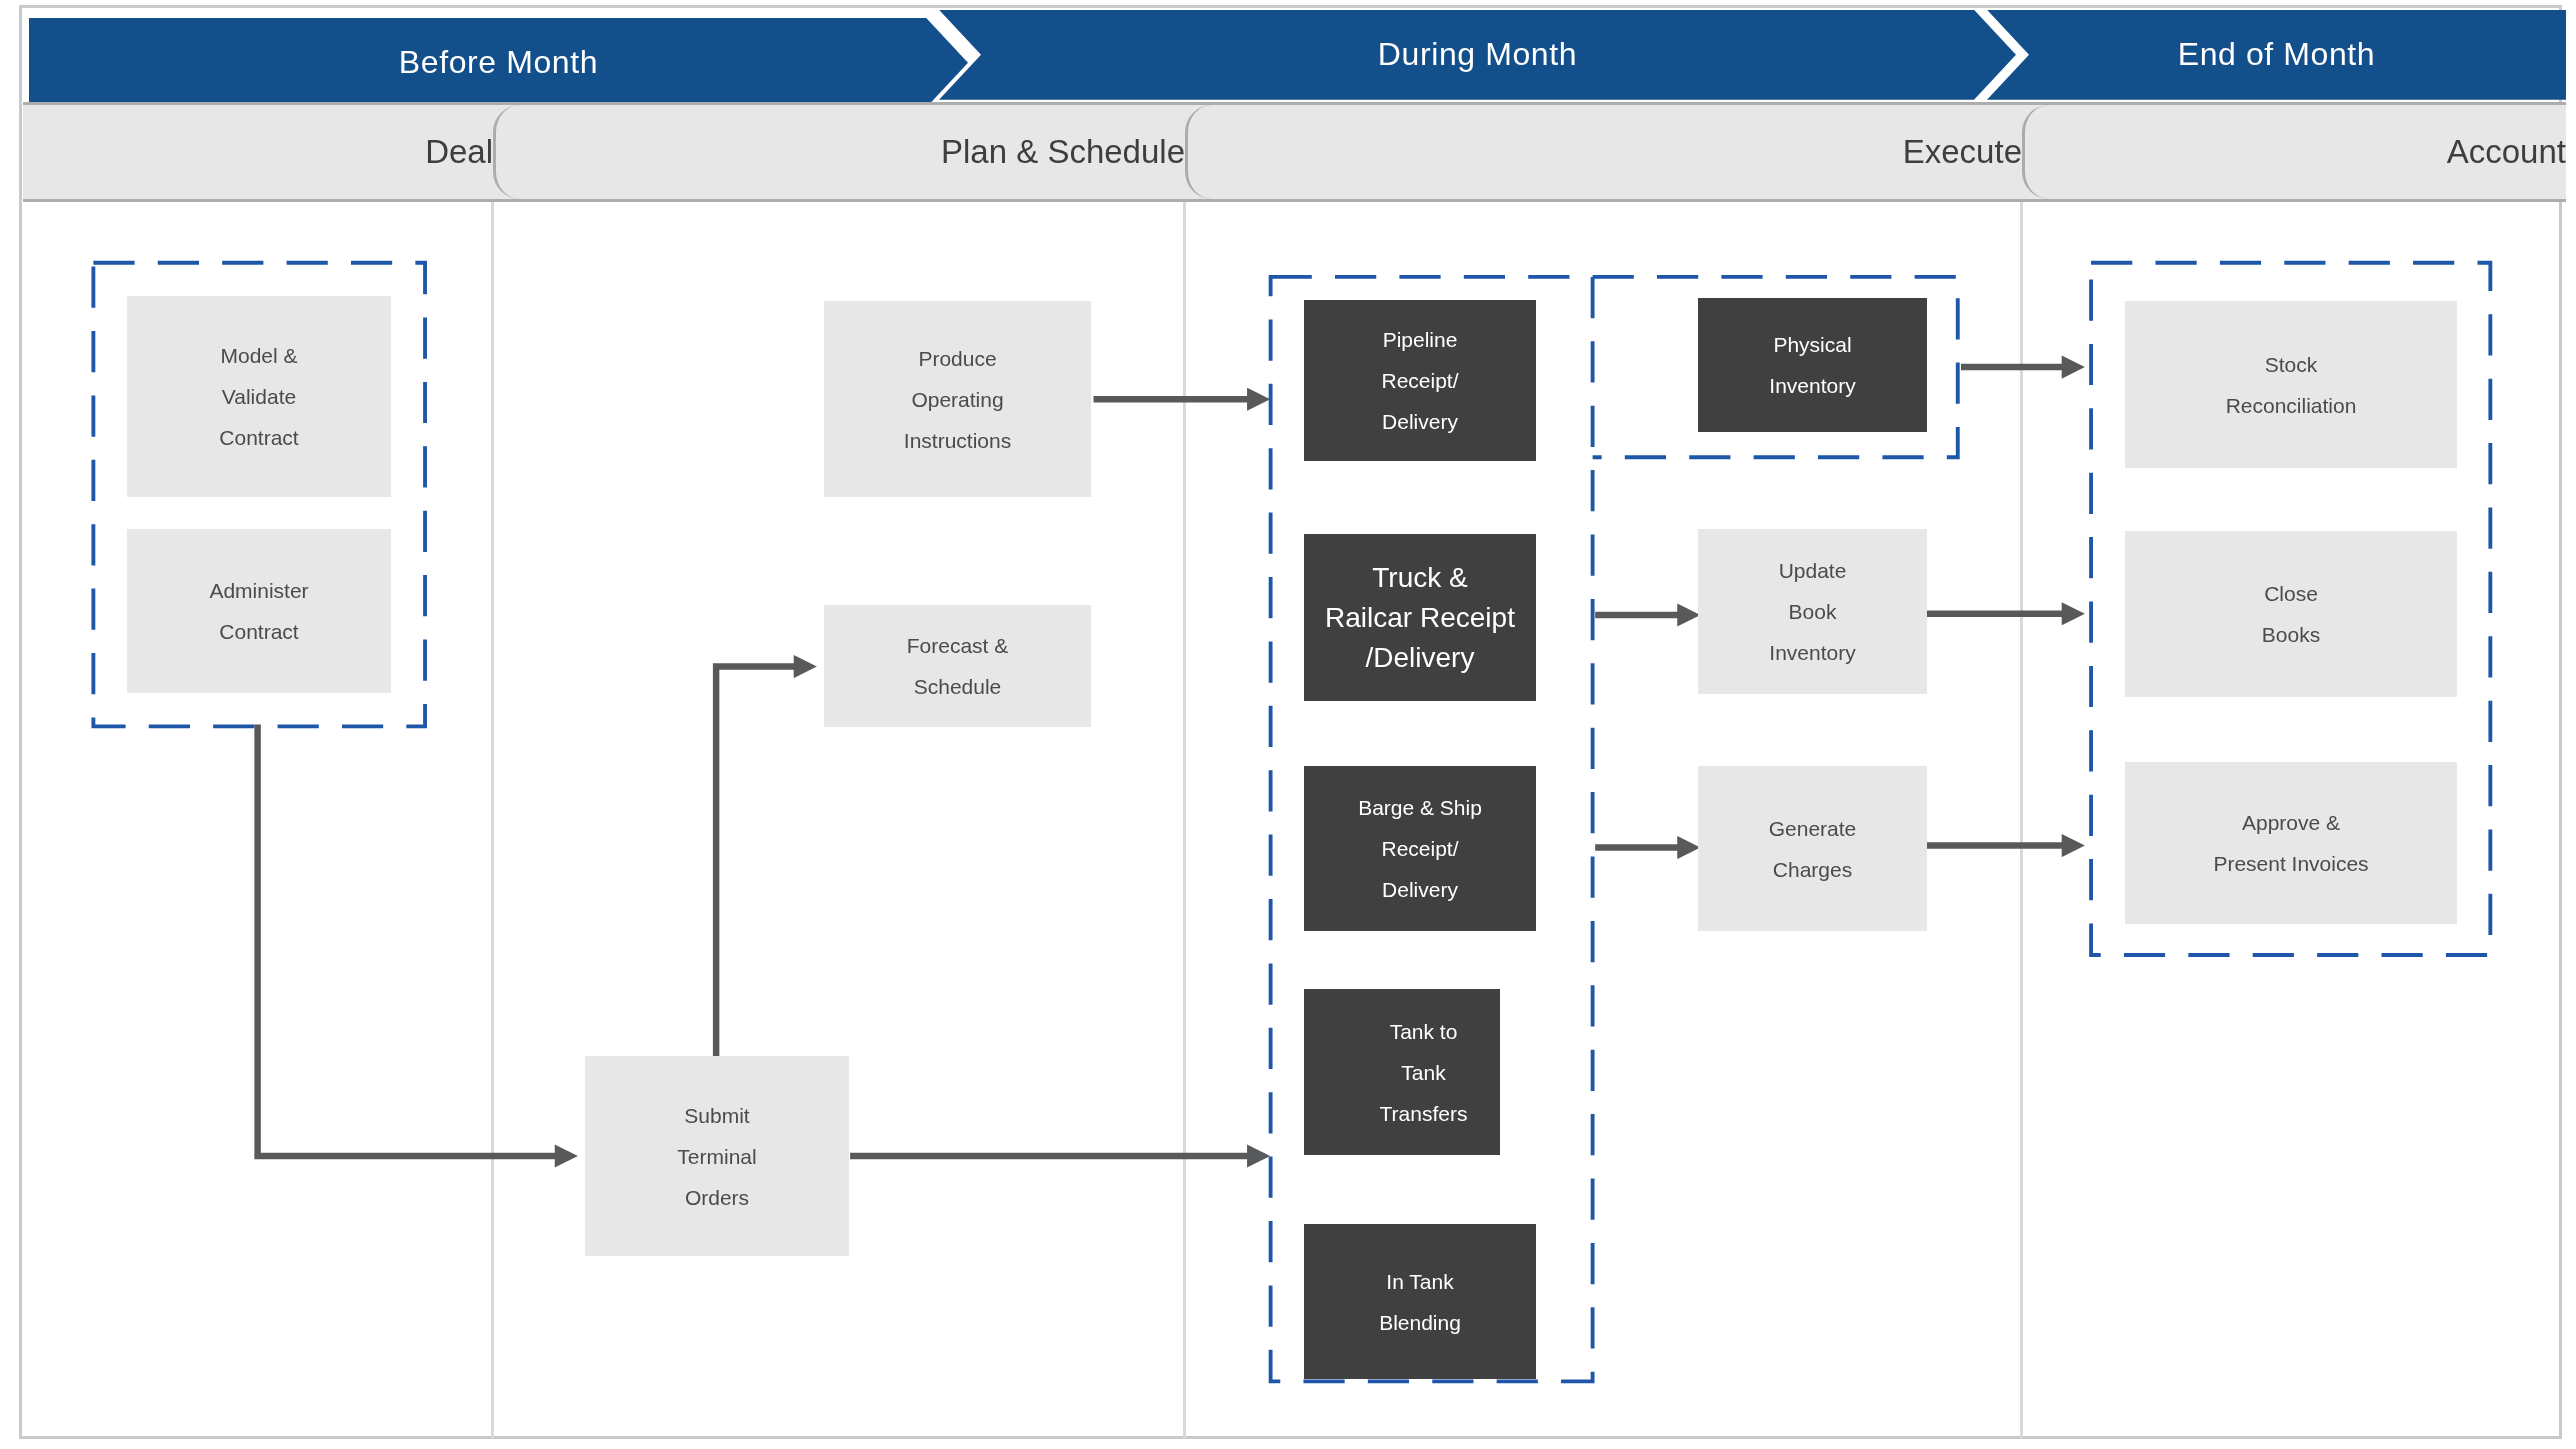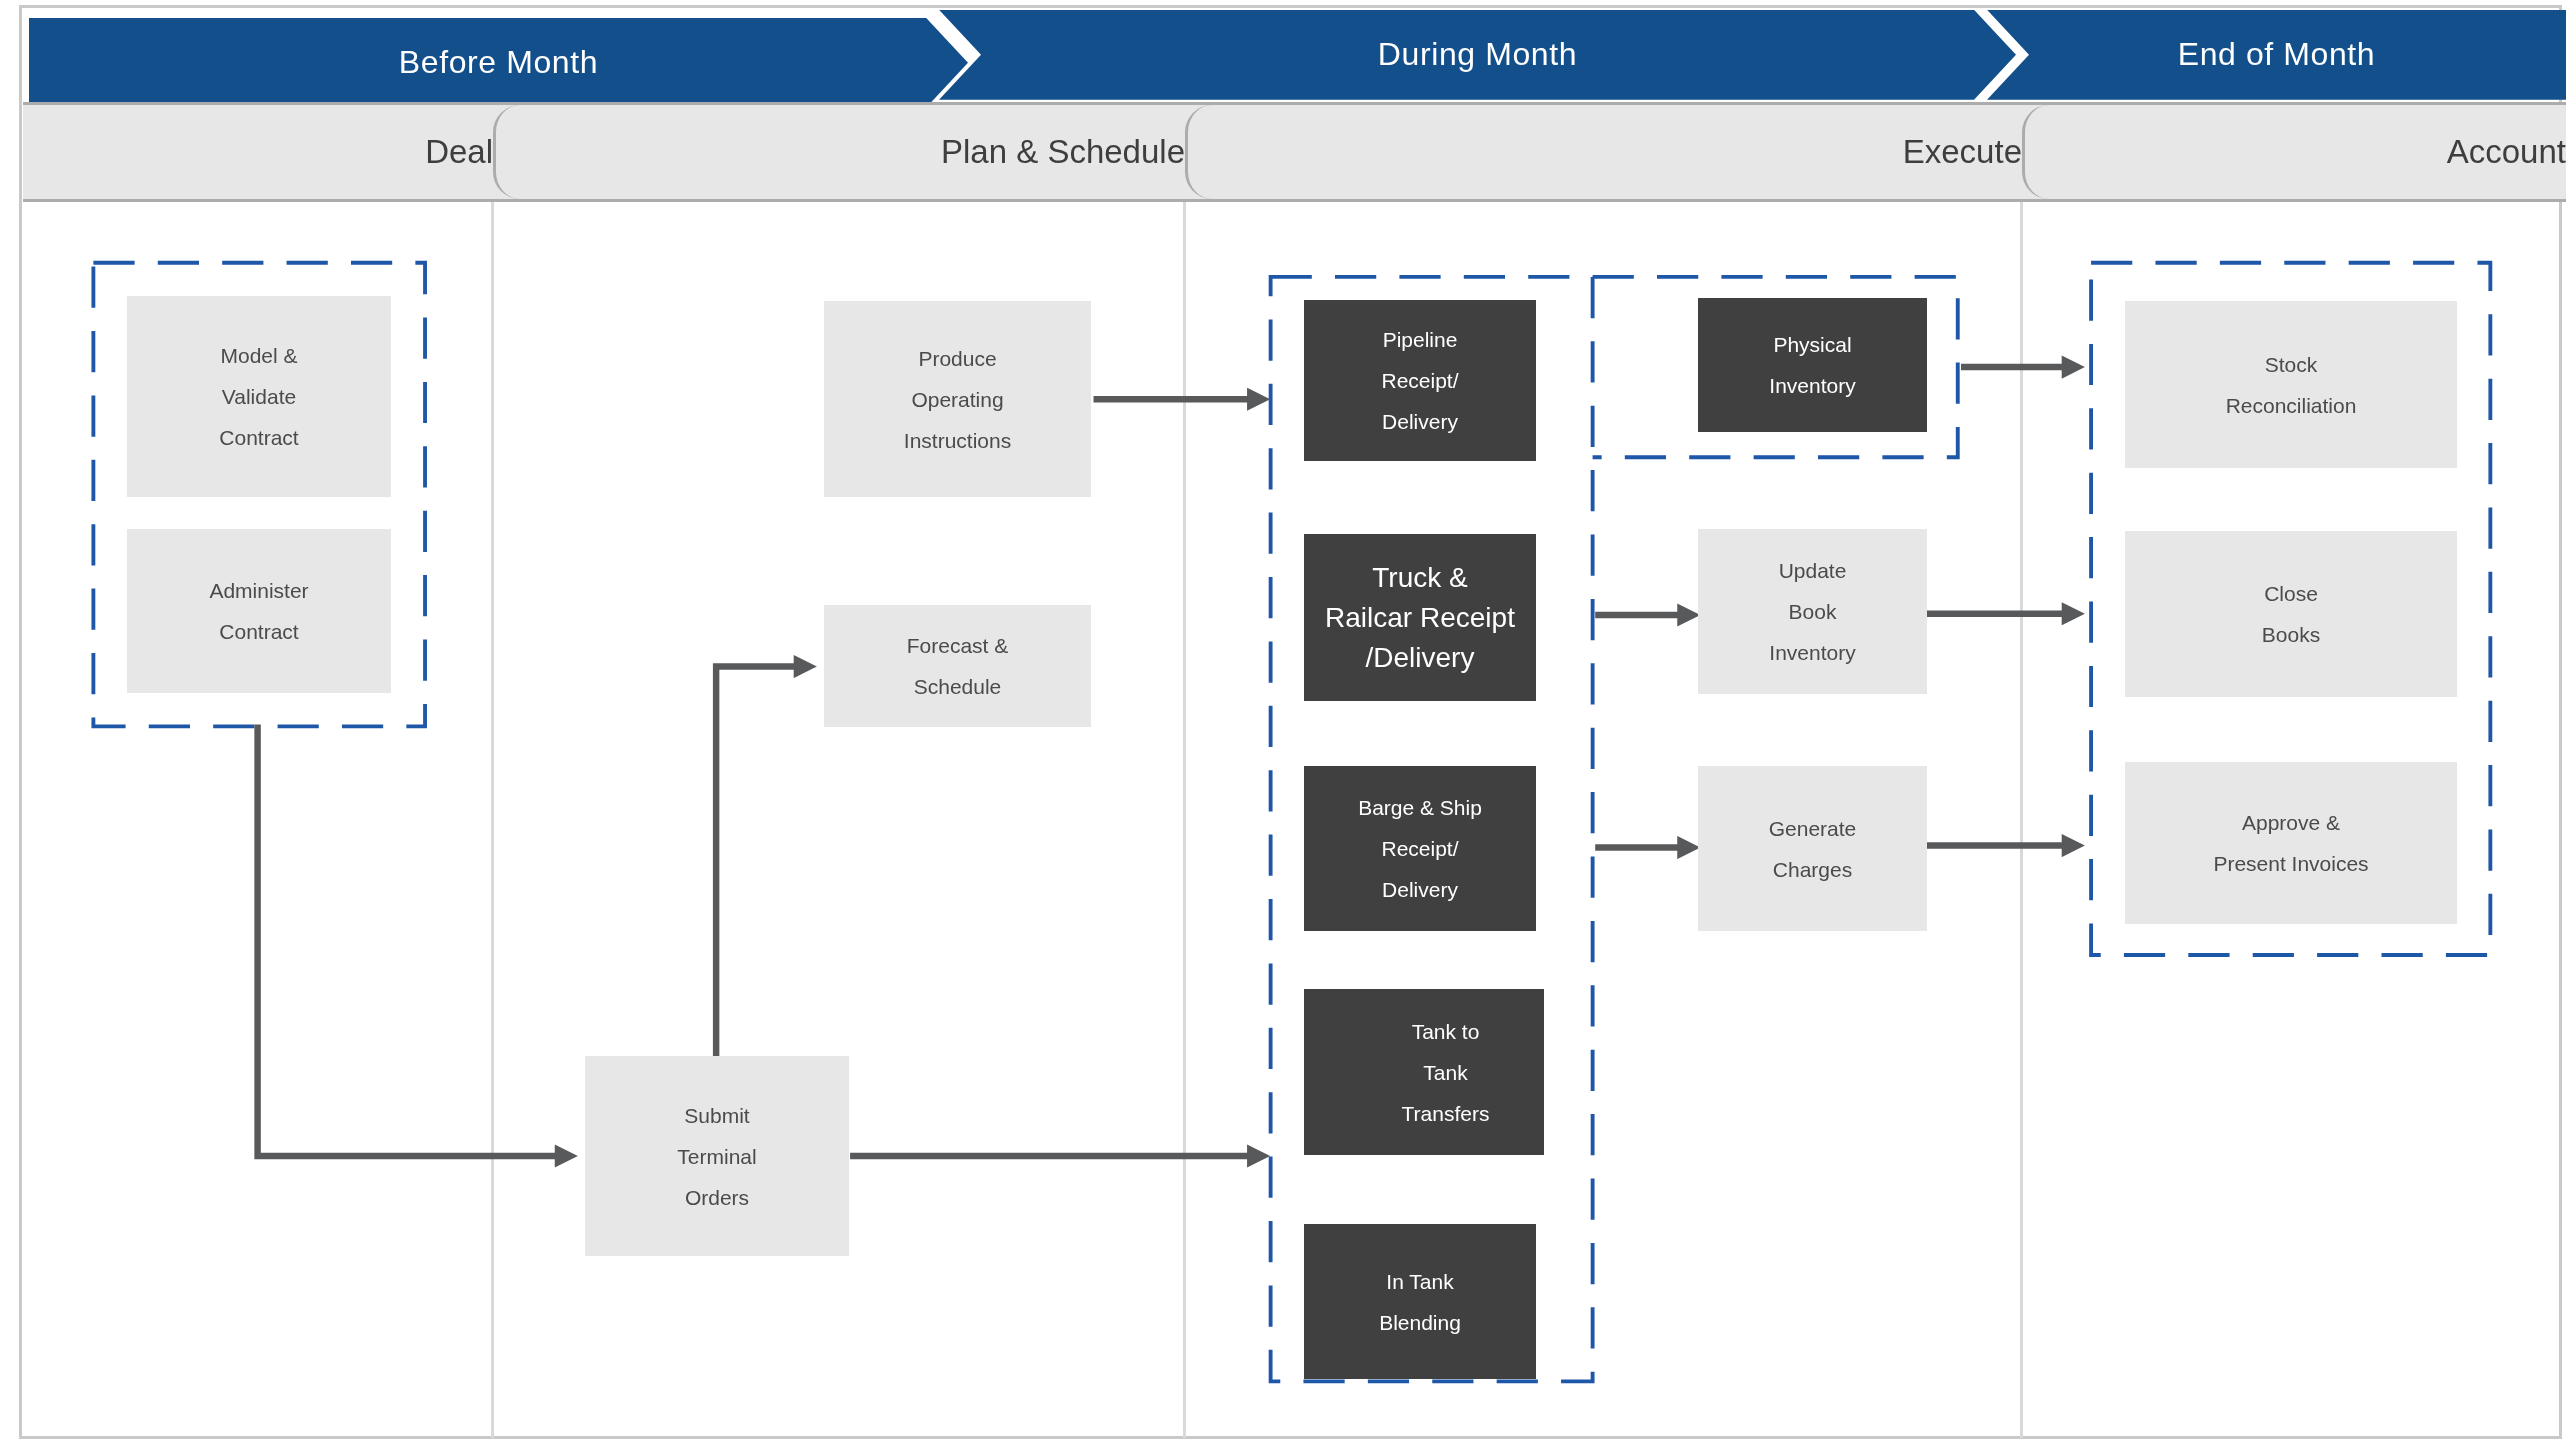--- a/index.html
+++ b/index.html
@@ -132,21 +132,21 @@
 
   <div class="box blue" style="left:1304px;top:300px;width:232px;height:161px;">Pipeline
 Receipt/
 Delivery</div>
   <div class="box blue tight" style="left:1304px;top:534px;width:232px;height:167px;">Truck &amp;
 Railcar Receipt
 /Delivery</div>
   <div class="box blue" style="left:1304px;top:766px;width:232px;height:165px;">Barge &amp; Ship
 Receipt/
 Delivery</div>
-  <div class="box blue" style="left:1304px;top:989px;width:240px;height:166px;padding-left:43px;">Tank to
+  <div class="box blue" style="left:1304px;top:989px;width:196px;height:166px;padding-left:43px;">Tank to
 Tank
 Transfers</div>
   <div class="box blue" style="left:1304px;top:1224px;width:232px;height:155px;">In Tank
 Blending</div>
 
   <div class="box blue" style="left:1698px;top:298px;width:229px;height:134px;">Physical
 Inventory</div>
   <div class="box gray" style="left:1698px;top:529px;width:229px;height:165px;">Update
 Book
 Inventory</div>

